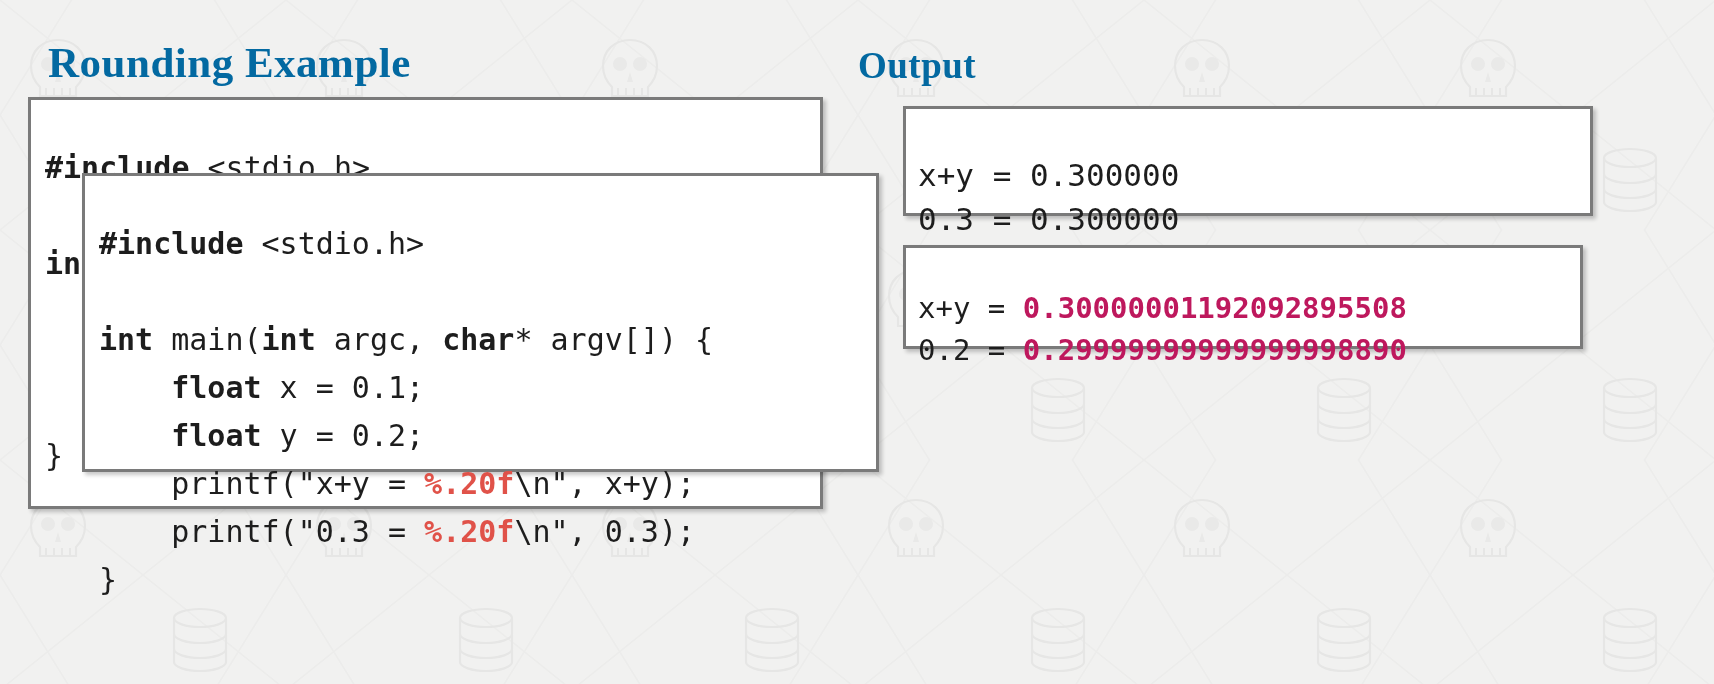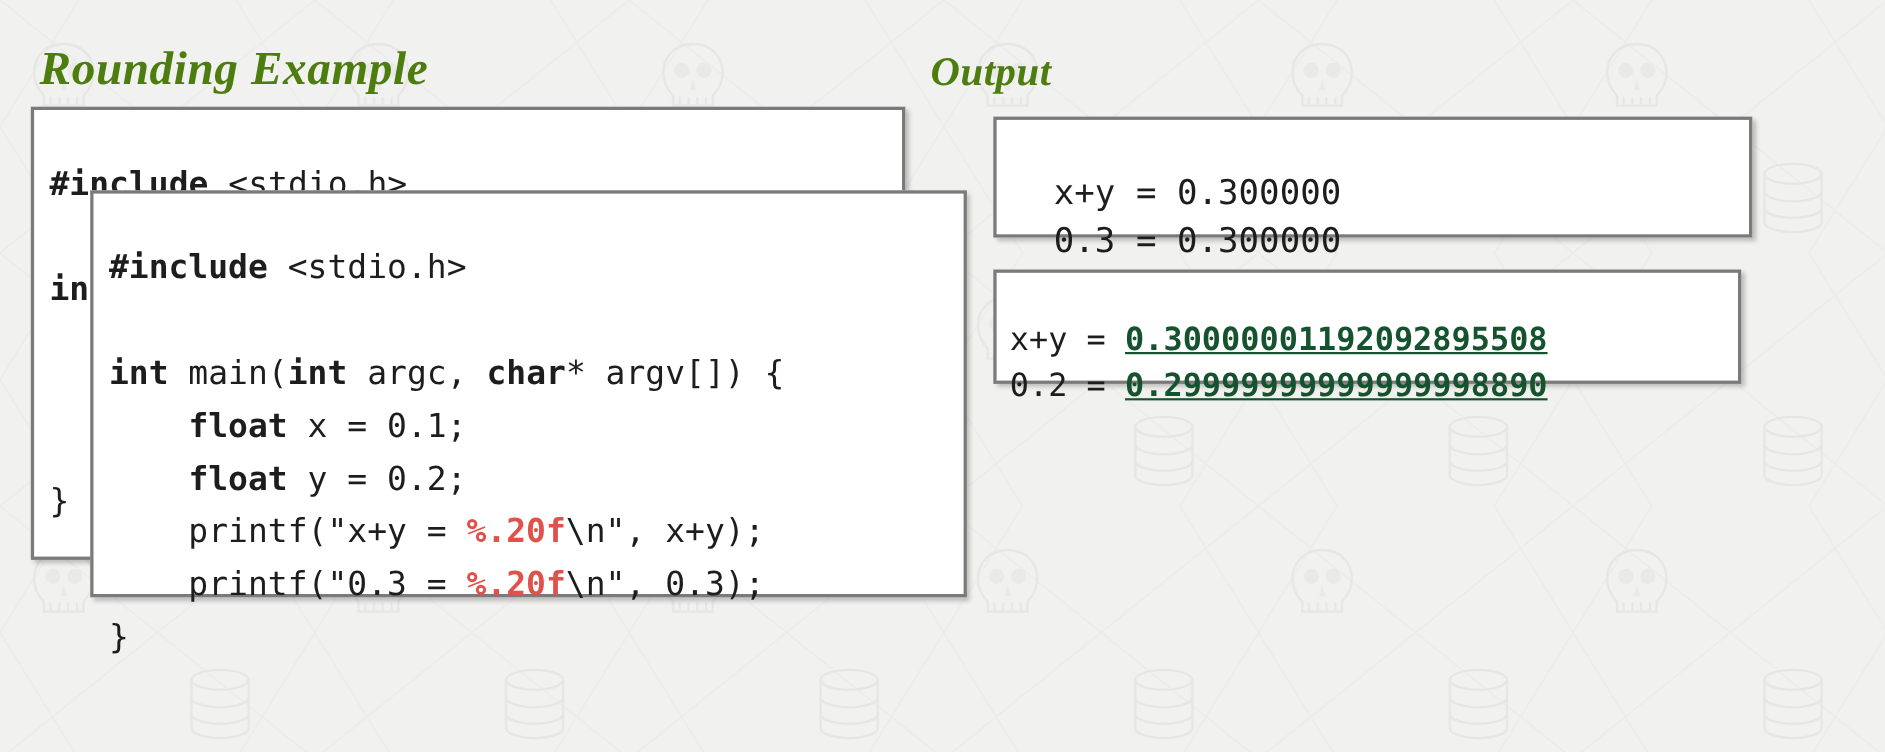--- a/index.html
+++ b/index.html
@@ -22,25 +22,25 @@
     pointer-events: none;
     opacity: 1;
     z-index: 0;
   }
 
   
   .heading {
     position: absolute;
     font-family: "Liberation Serif", "DejaVu Serif", serif;
     font-weight: bold;
-    font-style: italic;
-    color: #4d7c0f;
+    color: #0369a1;
     letter-spacing: 0.5px;
     white-space: nowrap;
     z-index: 3;
+    margin-left: 12px;
   }
   #heading-rounding {
     left: 36px;
     top: 38px;
     font-size: 43px;
   }
   #heading-output {
     left: 846px;
     top: 44px;
     font-size: 37px;
@@ -73,21 +73,21 @@
     z-index: 1;
   }
   #code-card-back .code {
     padding: 14px 0 0 14px;
   }
 
   #code-card-front {
     left: 82px;
     top: 173px;
     width: 797px;
-    height: 370px;
+    height: 299px;
     z-index: 2;
   }
   #code-card-front .code {
     padding: 14px 0 0 14px;
   }
 
   .kw { font-weight: bold; }
   .fmt { color: #e05249; font-weight: bold; }
 
   
@@ -97,37 +97,36 @@
     line-height: 44px;
     color: #1d1d1d;
     white-space: pre;
   }
   #output-card-1 {
     left: 903px;
     top: 106px;
     width: 690px;
     height: 110px;
     z-index: 3;
-    padding-left: 40px;
   }
   #output-card-1 .output { padding: 13px 0 0 12px; }
 
   #output-card-2 {
     left: 903px;
     top: 245px;
     width: 680px;
     height: 104px;
     z-index: 3;
   }
   #output-card-2 .output {
     padding: 10px 0 0 12px;
     font-size: 29px;
     line-height: 42px;
   }
-  .val { color: #14532d; font-weight: bold; text-decoration: underline; }
+  .val { color: #be185d; font-weight: bold; }
 </style>
 </head>
 <body>
 
 <svg id="watermark" width="1714" height="684" viewBox="0 0 1714 684" aria-hidden="true">
   <defs>
     <g id="wm-skull">
       <path d="M0 -26 C16 -26 27 -15 27 0 C27 9 23 16 18 21 L18 30 L-18 30 L-18 21
                C-23 16 -27 9 -27 0 C-27 -15 -16 -26 0 -26 Z" fill="none" stroke="#e6e6e5" stroke-width="2.2"></path>
       <circle cx="-10" cy="-2" r="7" fill="#e9e9e8"></circle>

